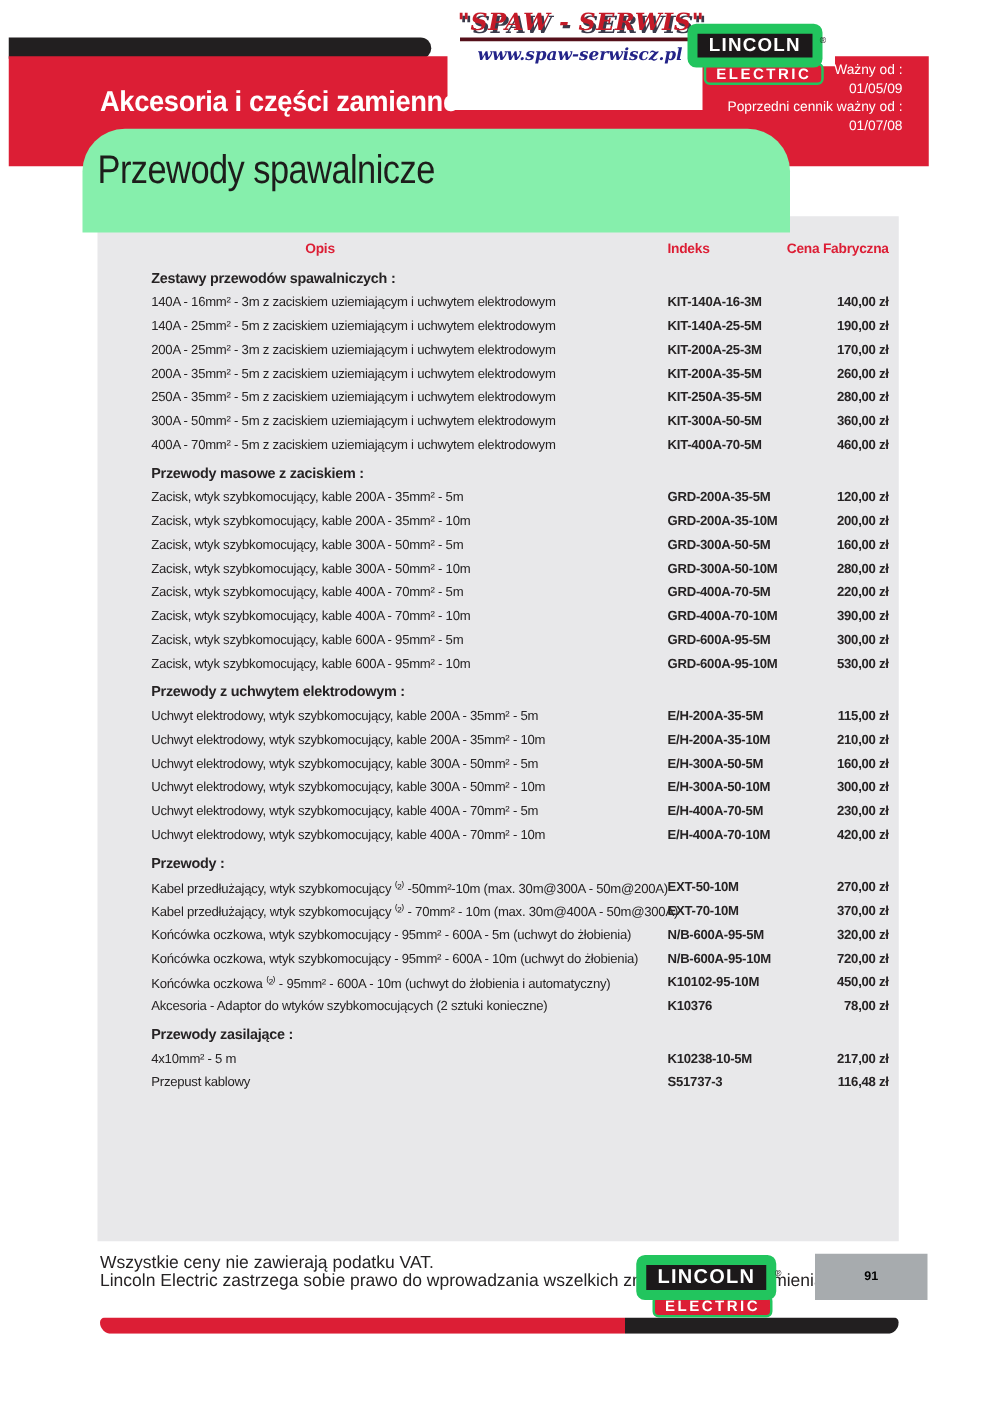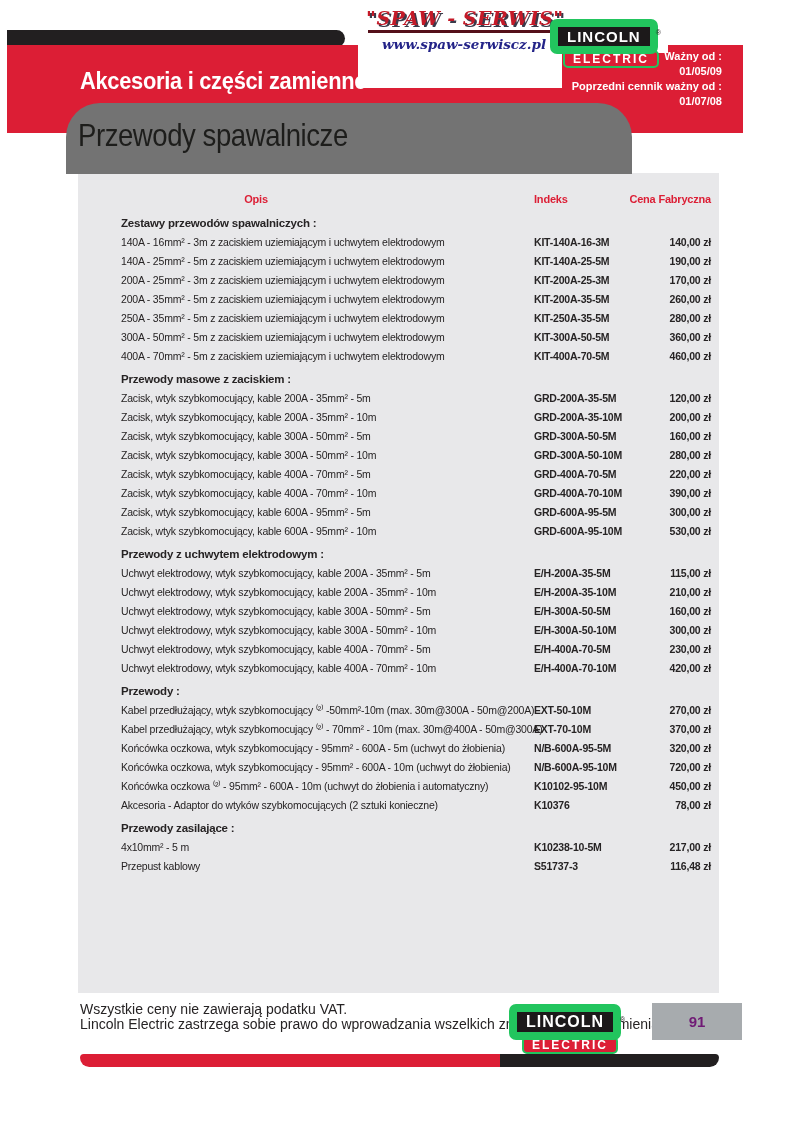--- a/index.html
+++ b/index.html
@@ -8,21 +8,21 @@
 
   
   .topbar-black{position:absolute;left:7px;top:30px;width:338px;height:17px;
                 background:#221f20;border-radius:0 9px 9px 0;z-index:1;}
   .red-banner{position:absolute;left:7px;top:45px;width:736px;height:88px;
               background:#dc1e35;z-index:1;}
   .category-title{position:absolute;left:80px;top:68px;z-index:2;color:#ffffff;
                   font-size:23px;font-weight:bold;letter-spacing:-0.3px;
                   transform:scaleX(0.95);transform-origin:left center;}
   .validity{position:absolute;left:540px;top:49px;width:182px;z-index:4;
-            text-align:right;color:#ffffff;font-size:11px;font-weight:bold;line-height:15px;}
+            text-align:right;color:#ffffff;font-size:11px;font-weight:normal;line-height:15px;}
 
   .logo-panel-a{position:absolute;left:358px;top:0;width:204px;height:88px;background:#fff;z-index:2;}
   .logo-panel-b{position:absolute;left:560px;top:0;width:108px;height:53px;background:#fff;z-index:2;}
 
   .spaw{position:absolute;left:366px;top:7px;width:196px;z-index:3;text-align:center;}
   .spaw-name{font-family:"DejaVu Serif",serif;font-style:italic;font-weight:bold;
              font-size:19px;color:#c41a28;letter-spacing:0.5px;white-space:nowrap;
              text-shadow:2px 2px 0 #3a3a4a;}
   .spaw-rule{height:3px;background:#55101a;margin:1px 2px 3px 2px;}
   .spaw-url{font-family:"DejaVu Serif",serif;font-style:italic;font-weight:bold;
@@ -36,21 +36,21 @@
   .lincoln .reg{position:absolute;color:#262324;font-size:7px;}
   .lincoln-top{left:550px;top:19px;}
   .lincoln-top .ln-box{font-size:15px;padding:1px 9px;letter-spacing:1px;}
   .lincoln-top .el-box{font-size:12px;padding:0 8px;letter-spacing:2px;margin:-4px 0 0 13px;}
   .lincoln-top .reg{right:-2px;top:10px;}
   .lincoln-foot{left:509px;top:1004px;}
   .lincoln-foot .ln-box{font-size:16px;padding:1px 9px;letter-spacing:1px;}
   .lincoln-foot .el-box{font-size:12px;padding:0 8px;letter-spacing:2px;margin:-4px 0 0 13px;}
   .lincoln-foot .reg{right:-4px;top:12px;}
 
-  .title-box{position:absolute;left:66px;top:103px;width:566px;height:71px;background:#737373;
+  .title-box{position:absolute;left:66px;top:103px;width:566px;height:83px;background:#86efac;
              border-radius:34px 34px 0 0;z-index:3;}
   .page-title{position:absolute;left:12px;top:14px;font-size:32px;color:#1d1d1b;
               letter-spacing:-0.5px;transform:scaleX(0.86);transform-origin:left center;white-space:nowrap;}
 
   
   .price-table{position:absolute;left:78px;top:173px;width:641px;height:820px;
                background:#e8e8ea;z-index:0;padding-top:16px;box-sizing:border-box;
                font-size:10.5px;letter-spacing:-0.2px;}
   .t-row{position:relative;height:19px;display:flex;align-items:center;margin-left:18px;}
   .t-row.header{height:20px;color:#dc1e35;font-weight:bold;font-size:11px;}
@@ -61,21 +61,21 @@
   .indeks{position:absolute;left:438px;width:170px;text-align:left;font-weight:bold;white-space:nowrap;}
   .t-row.header .indeks{font-weight:bold;}
   .price{position:absolute;right:8px;text-align:right;font-weight:bold;white-space:nowrap;}
   .t-row.accessory .desc b{font-weight:normal;}
 
   
   .notes{position:absolute;left:80px;top:1002px;font-size:14px;font-weight:normal;
          line-height:15px;color:#262324;z-index:2;}
   .page-num-box{position:absolute;left:652px;top:1003px;width:90px;height:37px;background:#a7abae;
                 display:flex;align-items:center;justify-content:center;z-index:2;}
-  .page-num{color:#701a75;font-size:15px;font-weight:bold;}
+  .page-num{color:#000000;font-size:10px;font-weight:bold;}
   .bottom-bar{position:absolute;left:80px;top:1054px;width:639px;height:13px;overflow:hidden;
               border-radius:5px 5px 12px 12px;display:flex;z-index:2;}
   .bottom-bar .seg-red{width:420px;height:100%;background:#dc1e35;}
   .bottom-bar .seg-black{flex:1;height:100%;background:#221f20;}
 </style>
 </head>
 <body>
 
 <div class="page">
 

